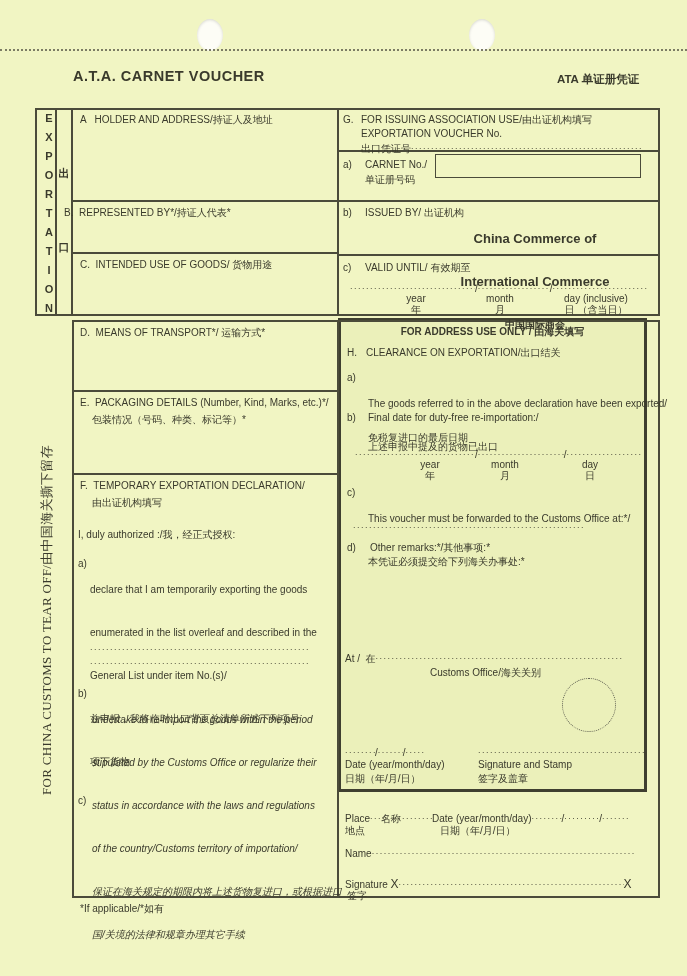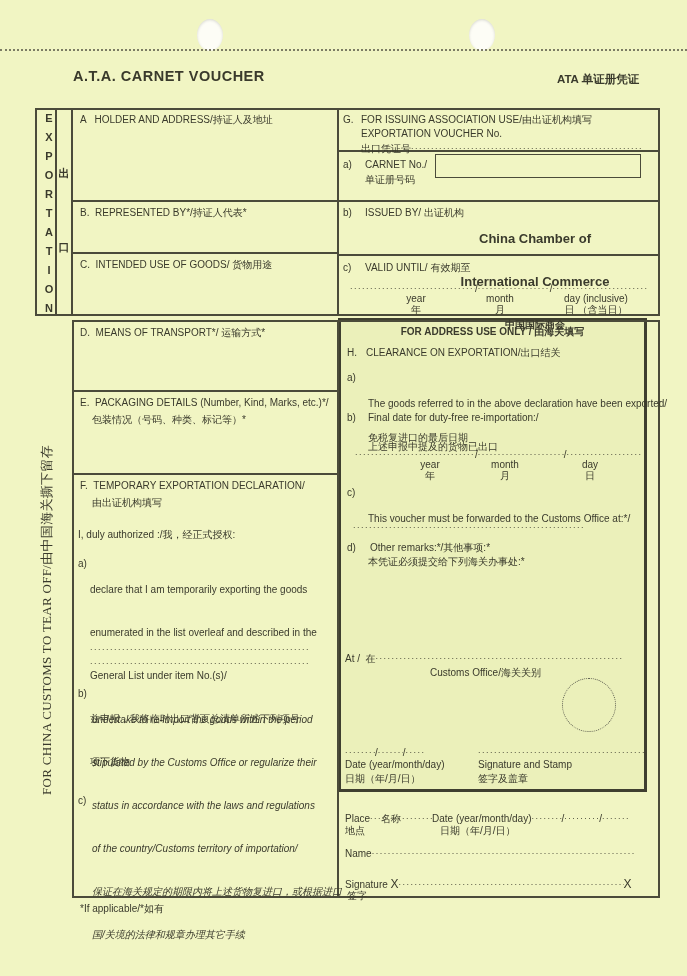--- a/index.html
+++ b/index.html
@@ -58,21 +58,21 @@
   <div class="line" style="left:72px;top:390px;width:266px;height:2px;"></div>
   <div class="line" style="left:72px;top:473px;width:266px;height:2px;"></div>
 
   <div class="exportation">EXPORTATION</div>
   <div class="stripcn" style="top:166px;">出</div>
   <div class="stripcn" style="top:240px;">口</div>
 
   <div class="tearoff">FOR CHINA CUSTOMS TO TEAR OFF/由中国海关撕下留存</div>
 
   <div class="t" style="left:80px;top:113px;">A   HOLDER AND ADDRESS/持证人及地址</div>
-  <div class="t" style="left:80px;top:206px;text-align:right;">B.  REPRESENTED BY*/持证人代表*</div>
+  <div class="t" style="left:64px;top:206px;text-align:right;">B.  REPRESENTED BY*/持证人代表*</div>
   <div class="t" style="left:80px;top:258px;">C.  INTENDED USE OF GOODS/ 货物用途</div>
   <div class="t" style="left:80px;top:326px;">D.  MEANS OF TRANSPORT*/ 运输方式*</div>
   <div class="t" style="left:80px;top:396px;">E.  PACKAGING DETAILS (Number, Kind, Marks, etc.)*/</div>
   <div class="t" style="left:92px;top:413px;">包装情况（号码、种类、标记等）*</div>
   <div class="t" style="left:80px;top:479px;">F.  TEMPORARY EXPORTATION DECLARATION/</div>
   <div class="t" style="left:92px;top:496px;">由出证机构填写</div>
   <div class="t" style="left:78px;top:528px;">I, duly authorized :/我，经正式授权:</div>
 
   <div class="t" style="left:78px;top:557px;">a)</div>
   <div class="t lines" style="left:90px;top:555px;">
@@ -103,21 +103,21 @@
   <div class="t" style="left:361px;top:140px;"><span>出口凭证号</span><span class="dots" style="width:232px;">........................................................................................................................................................................................................</span></div>
 
   <div class="t" style="left:343px;top:158px;">a)</div>
   <div class="t" style="left:365px;top:158px;">CARNET No./</div>
   <div class="t" style="left:365px;top:173px;">单证册号码</div>
   <div class="carnet-box"></div>
 
   <div class="t" style="left:343px;top:206px;">b)</div>
   <div class="t" style="left:365px;top:206px;">ISSUED BY/ 出证机构</div>
   <div class="t lines bold center" style="left:415px;top:204px;width:240px;font-size:13px;">
-    <div>China Chamber of</div>
+    <div>China Commerce of</div>
     <div>International Commerce</div>
     <div style="font-size:10px;">中国国际商会</div>
   </div>
 
   <div class="t" style="left:343px;top:261px;">c)</div>
   <div class="t" style="left:365px;top:261px;">VALID UNTIL/ 有效期至</div>
   <div class="t" style="left:350px;top:280px;"><span class="dots" style="width:125px;">........................................................................................................................................................................................................</span><span>/</span><span class="dots" style="width:72px;">........................................................................................................................................................................................................</span><span>/</span><span class="dots" style="width:95px;">........................................................................................................................................................................................................</span></div>
   <div class="t center" style="left:381px;top:292px;width:70px;">year</div>
   <div class="t center" style="left:381px;top:303px;width:70px;">年</div>
   <div class="t center" style="left:465px;top:292px;width:70px;">month</div>

